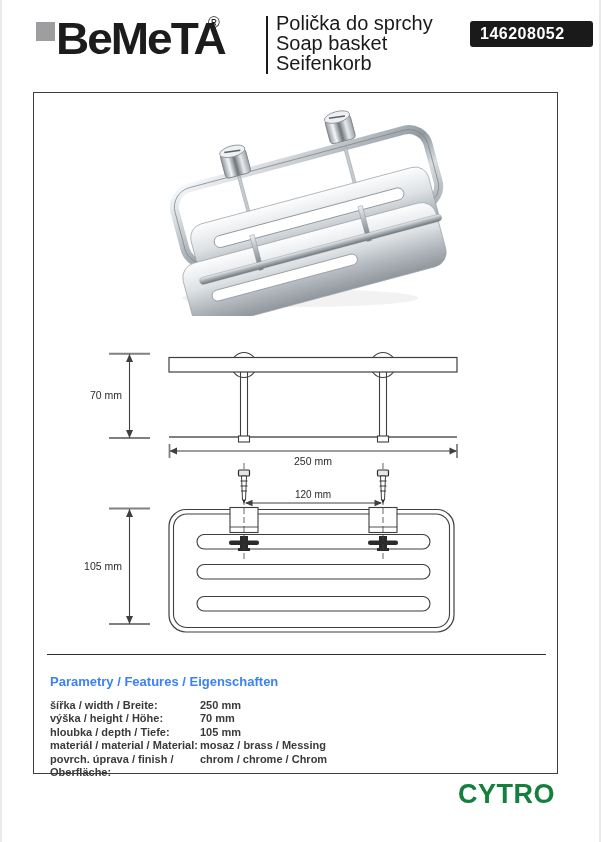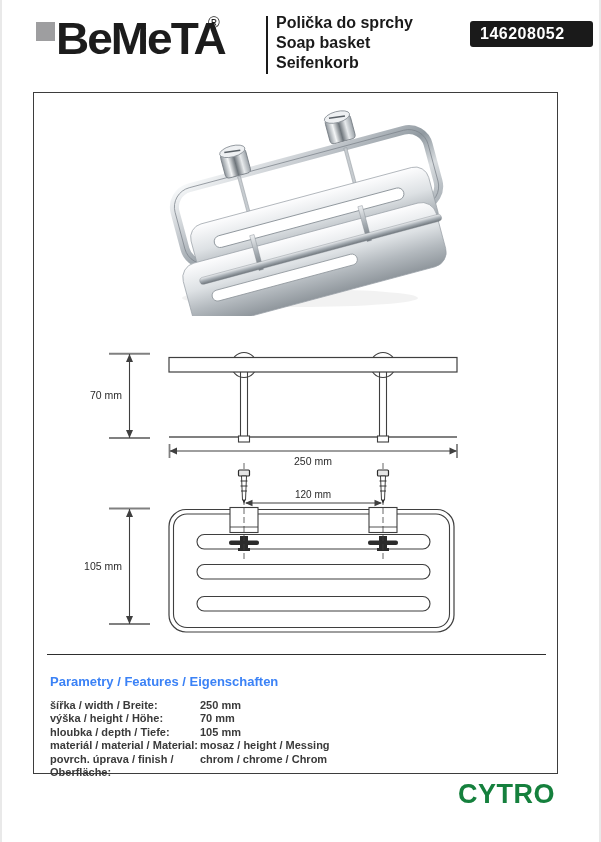--- a/index.html
+++ b/index.html
@@ -12,21 +12,21 @@
   .logo-square{position:absolute;left:34px;top:22px;width:19px;height:19px;background:#9e9ea0;}
   .logo-text{
     position:absolute;left:54px;top:12px;font-size:46px;font-weight:bold;
     letter-spacing:-2px;transform:scaleY(0.97);transform-origin:top left;color:#1c1c1c;
     white-space:nowrap;
   }
   .logo-reg{
     position:absolute;left:206px;top:14px;font-size:16px;font-weight:normal;color:#1c1c1c;
   }
   .header-divider{position:absolute;left:264px;top:16px;width:2px;height:58px;background:#1a1a1a;}
-  .title-block{position:absolute;left:274px;top:13px;line-height:20px;font-size:16px;font-weight:bold;color:#1a1a1a;}
+  .title-block{position:absolute;left:274px;top:13px;line-height:20px;font-size:20px;font-weight:normal;color:#1a1a1a;}
   .code-badge{
     position:absolute;left:468px;top:21px;width:123px;height:26px;background:#1a1a1a;
     border-radius:3px;color:#ffffff;font-size:16px;font-weight:bold;line-height:26px;
     padding-left:10px;box-sizing:border-box;letter-spacing:0.5px;
   }
   
   .content-box{
     position:absolute;left:31px;top:92px;width:525px;height:682px;
     border:1.6px solid #3d3d3d;box-sizing:border-box;background:#ffffff;
   }
@@ -230,21 +230,21 @@
     <div class="param-row">
       <span class="param-label">výška / height / Höhe:</span>
       <span class="param-value">70 mm</span>
     </div>
     <div class="param-row">
       <span class="param-label">hloubka / depth / Tiefe:</span>
       <span class="param-value">105 mm</span>
     </div>
     <div class="param-row">
       <span class="param-label">materiál / material / Material:</span>
-      <span class="param-value">mosaz / height / Messing</span>
+      <span class="param-value">mosaz / brass / Messing</span>
     </div>
     <div class="param-row">
       <span class="param-label">povrch. úprava / finish / Oberfläche:</span>
       <span class="param-value">chrom / chrome / Chrom</span>
     </div>
   </div>
 
   <div class="series-name">CYTRO</div>
 
 </div>

